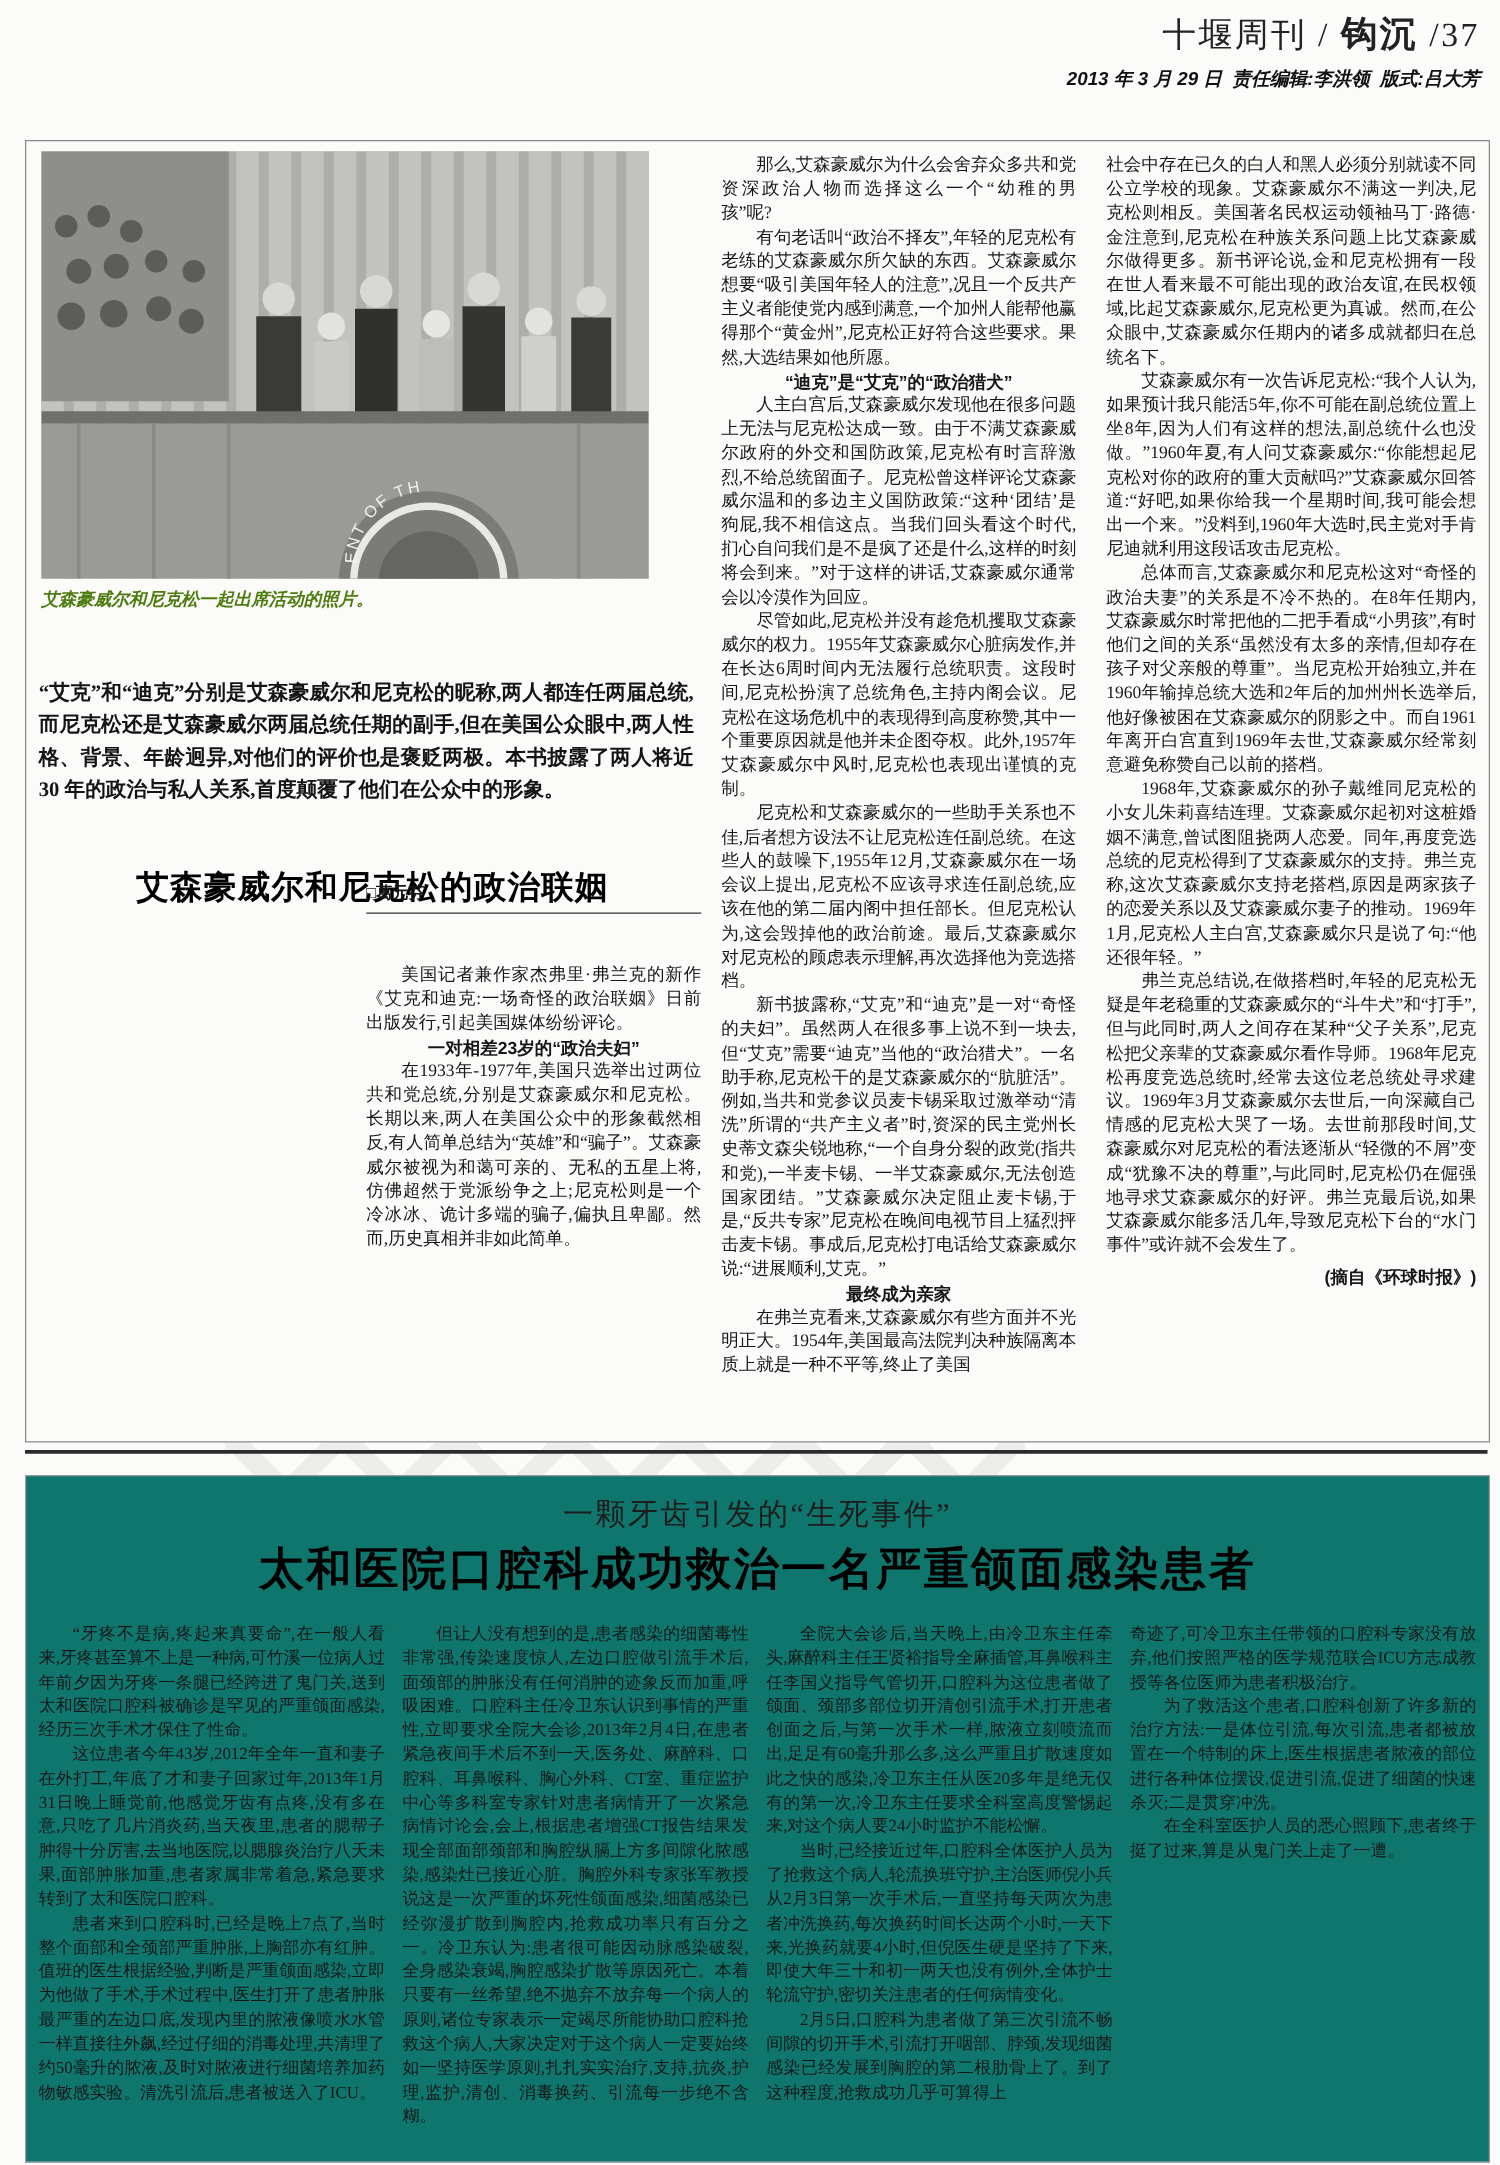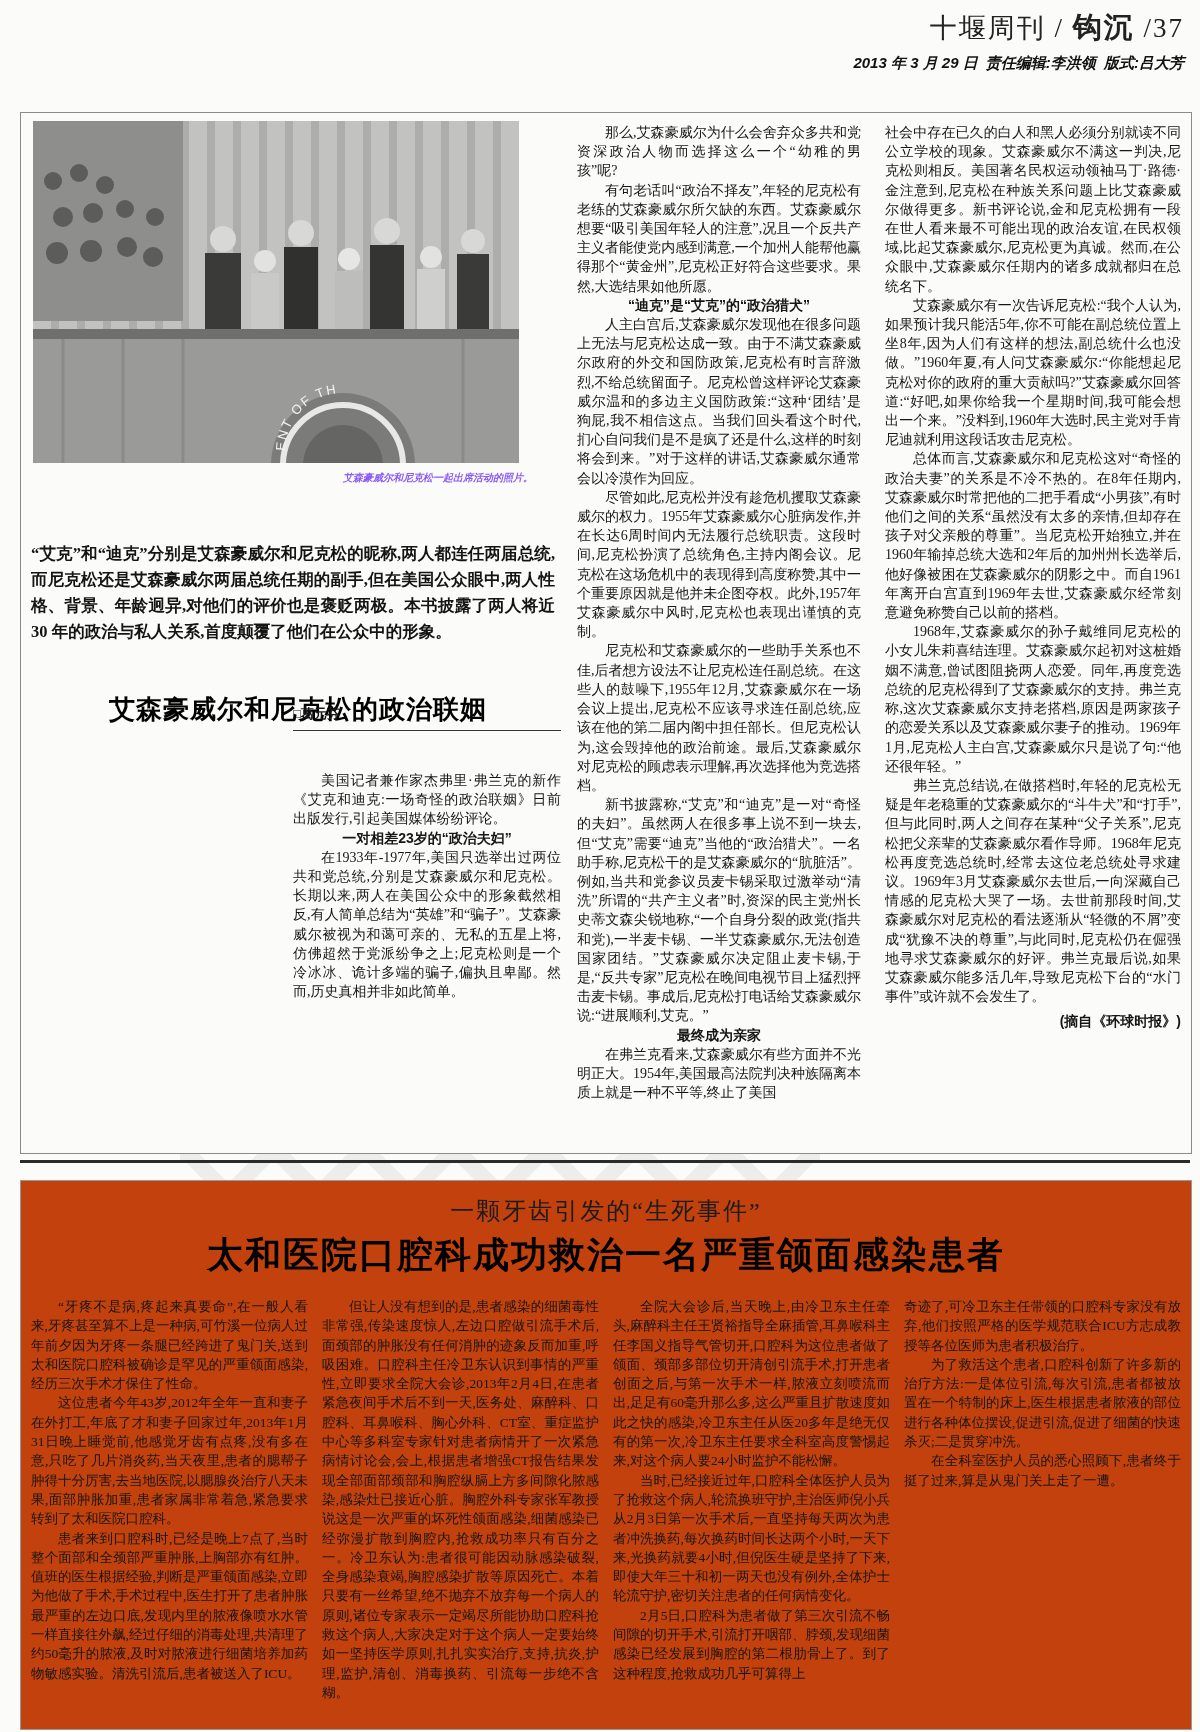--- a/index.html
+++ b/index.html
@@ -19,22 +19,22 @@
     background:
       repeating-linear-gradient(45deg,#000 0 16px,transparent 16px 64px),
       repeating-linear-gradient(-45deg,#000 0 16px,transparent 16px 64px);
     pointer-events:none;}
 
   
   .a1-box{position:absolute;left:20px;top:112px;width:1170px;height:1040px;
           border:1px solid #8a8a8a;background:#fbfbf9;}
   .photo-wrap{position:absolute;left:12px;top:8px;width:486px;height:342px;background:#b9b9b9;overflow:hidden;}
   .photo-wrap svg{display:block;}
-  .photo-caption{position:absolute;left:12px;top:358px;width:500px;font-size:10px;font-weight:bold;
-                 font-style:italic;font-family:"Liberation Sans",sans-serif;color:#8b5cf6;text-align:right;}
+  .photo-caption{position:absolute;left:12px;top:358px;width:500px;font-size:14px;font-weight:bold;
+                 font-style:italic;font-family:"Liberation Sans",sans-serif;color:#4d7c0f;}
   .intro{position:absolute;left:10px;top:428px;width:524px;font-size:16.5px;line-height:26px;
          font-weight:bold;color:#141414;text-align:justify;font-family:"Liberation Serif",serif;}
   .a1-headline{position:absolute;left:10px;top:562px;width:534px;text-align:center;font-size:26px;
                font-weight:900;font-family:"Liberation Sans",sans-serif;letter-spacing:1px;color:#000;}
   .a1-author{position:absolute;left:272px;top:592px;width:268px;font-size:13px;font-weight:bold;
              font-family:"Liberation Sans",sans-serif;border-bottom:1px solid #333;padding-bottom:7px;}
   .col{position:absolute;overflow:hidden;text-align:justify;}
   .a1-col{font-size:14px;line-height:19.2px;}
   .a1-col1{left:272px;top:658px;width:268px;height:374px;}
   .a1-col2{left:556px;top:10px;width:284px;height:1020px;}
@@ -45,21 +45,21 @@
            font-family:"Liberation Sans",sans-serif;}
   .source-line{margin:6px 0 0;text-indent:0;text-align:right;font-weight:bold;
                font-family:"Liberation Sans",sans-serif;}
   .byline{float:right;font-weight:bold;font-family:"Liberation Sans",sans-serif;text-indent:0;}
 
   
   .section-rule{position:absolute;left:20px;top:1160px;width:1170px;height:3px;background:#2b2b2b;}
 
   
   .a2-box{position:absolute;left:20px;top:1180px;width:1170px;height:548px;
-          border:1px solid #999;background:#c2410c;}
+          border:1px solid #999;background:#0f766e;}
   .a2-kicker{margin:14px 0 2px;text-align:center;font-size:24px;color:#1c1c1c;
              font-family:"Liberation Serif",serif;letter-spacing:2px;}
   .a2-headline{margin:4px 0 0;text-align:center;font-size:36px;font-weight:900;color:#000;
                font-family:"Liberation Sans",sans-serif;letter-spacing:2px;}
   .a2-cols{position:absolute;left:10px;top:116px;width:1150px;height:424px;display:flex;gap:14px;}
   .a2-col{flex:1 1 0;font-size:13.5px;line-height:19.3px;overflow:hidden;text-align:justify;}
 </style>
 </head>
 <body>
 

